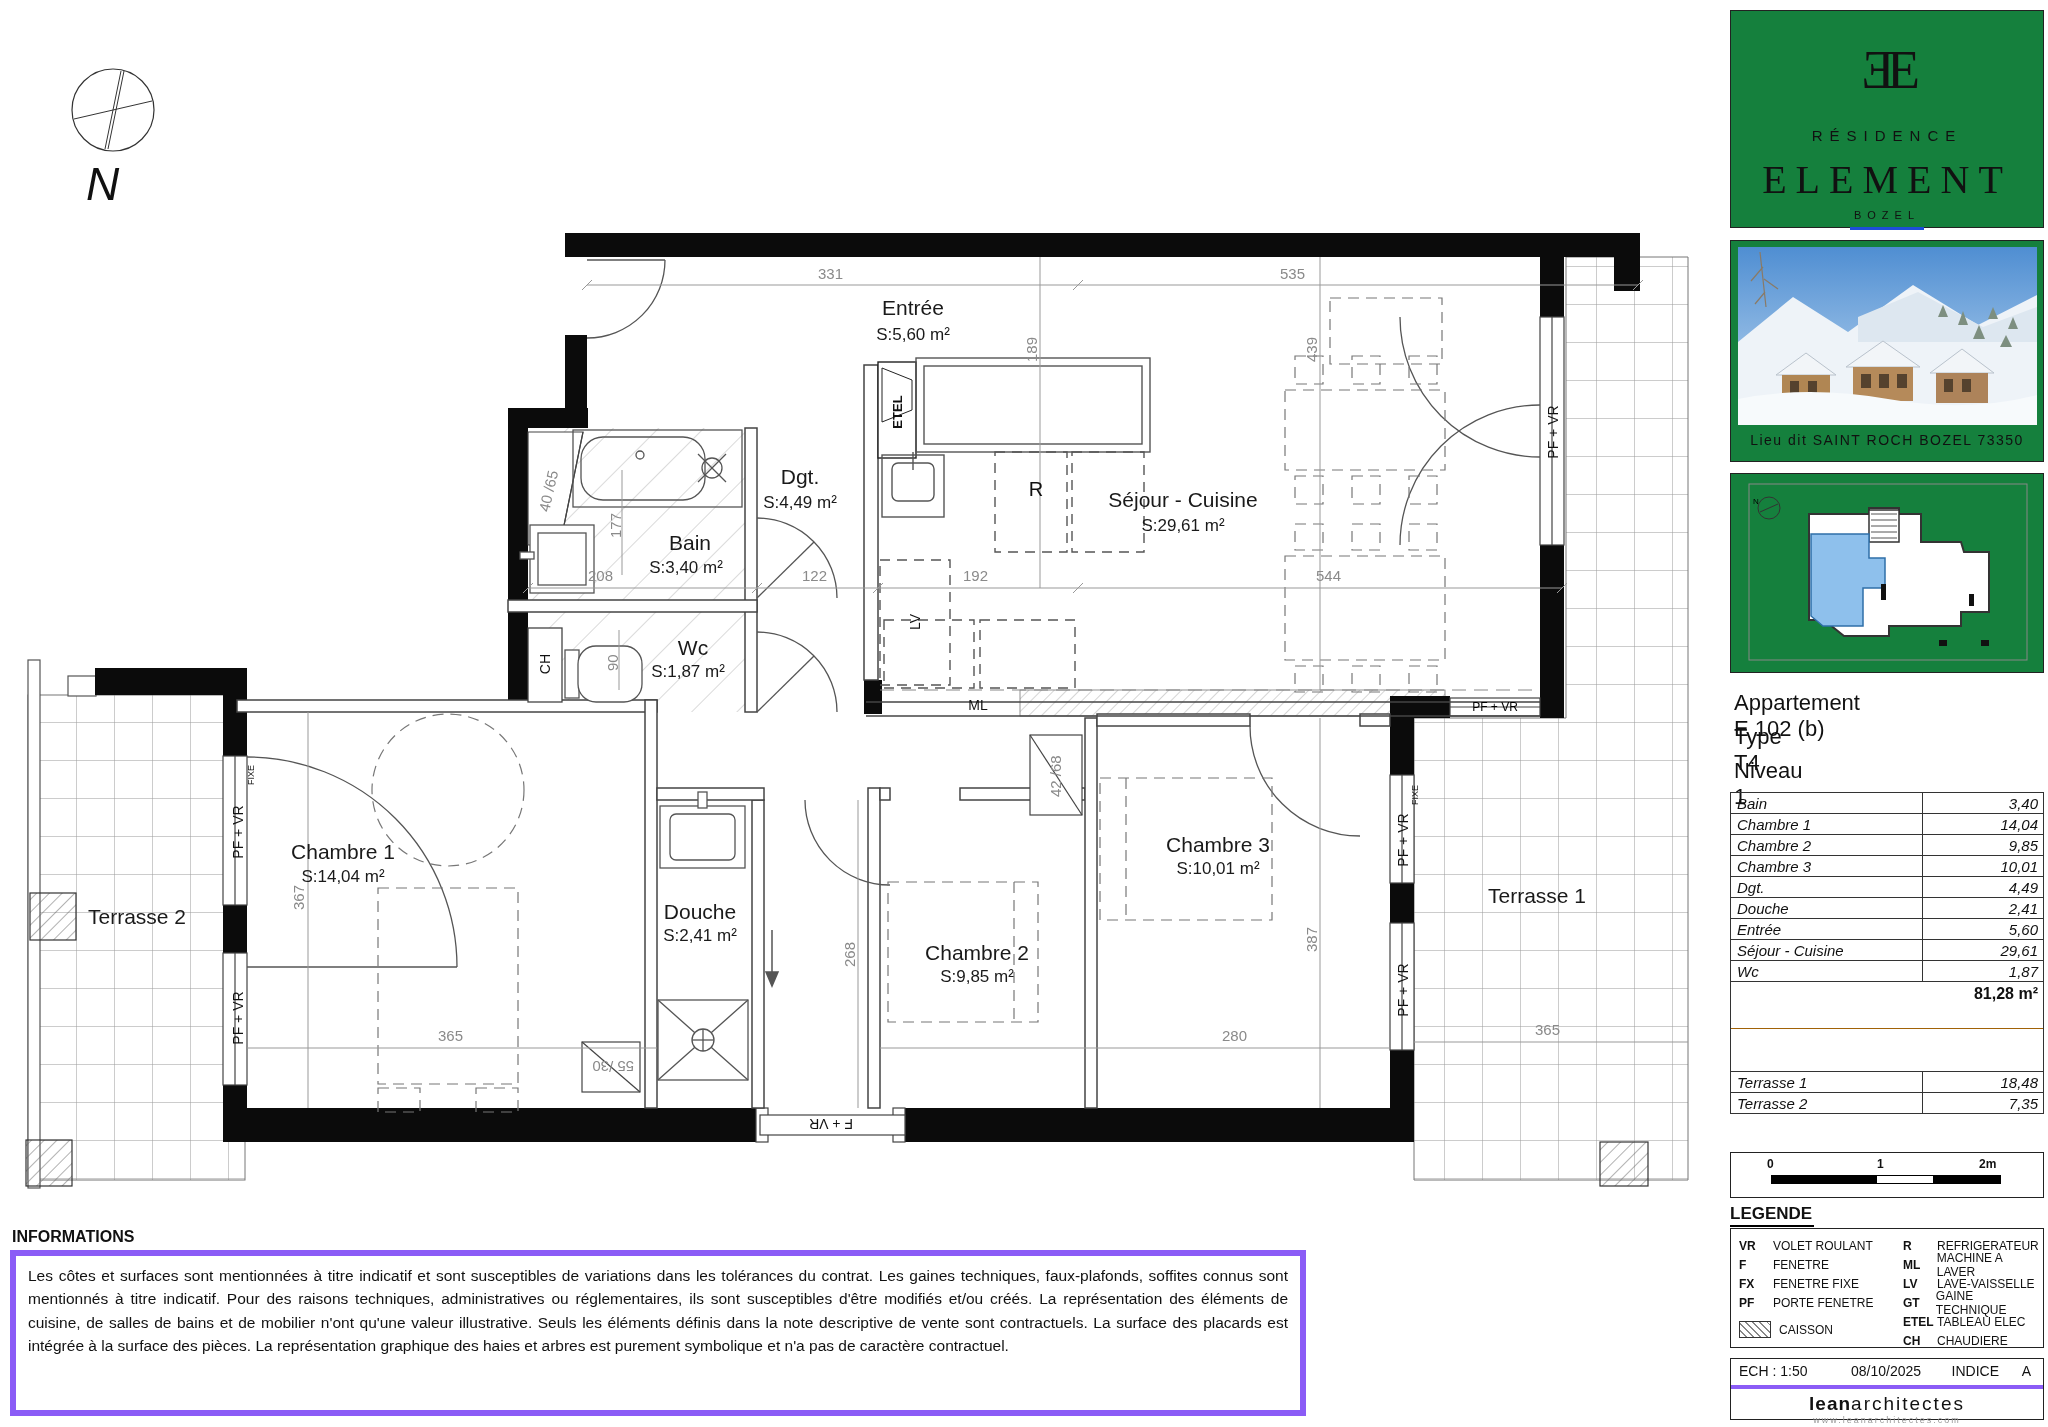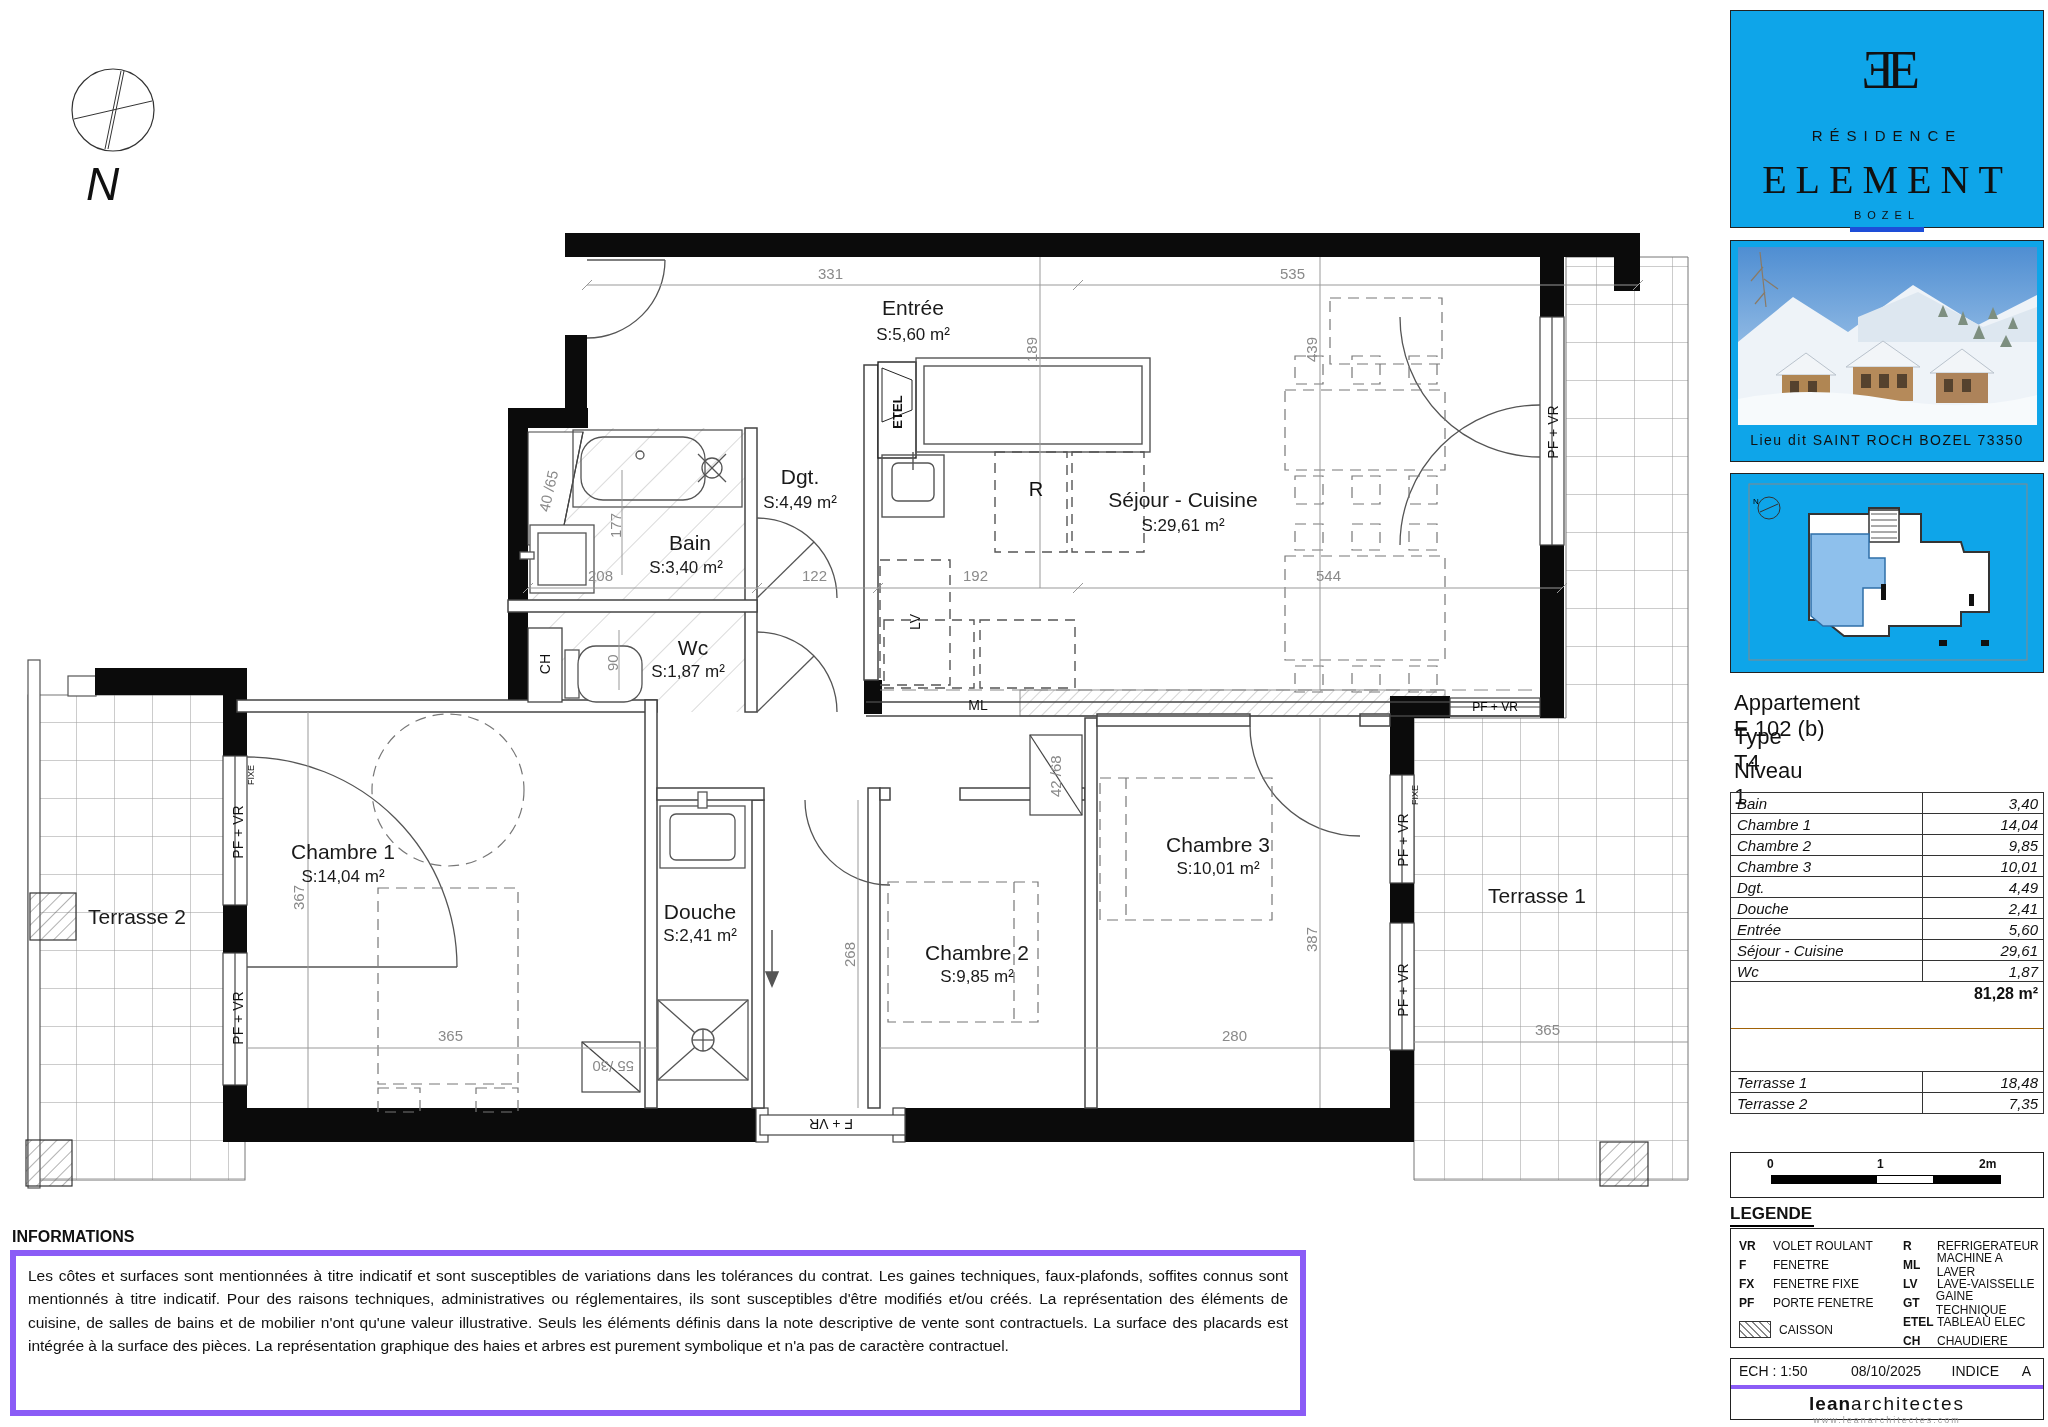--- a/index.html
+++ b/index.html
@@ -6,26 +6,26 @@
   body{width:2048px;height:1427px;position:relative;font-family:"Liberation Sans",sans-serif;color:#111;overflow:hidden;}
   svg text{font-family:"Liberation Sans",sans-serif;}
   .rm{font-size:21px;fill:#1a1a1a;}
   .ra{font-size:17px;fill:#1a1a1a;}
   .dim{font-size:15px;fill:#8a8a8a;}
   .lbl{font-size:14px;fill:#111;}
   .lbls{font-size:9px;fill:#111;}
   .lblb{font-size:13px;font-weight:bold;fill:#111;}
   .big{font-size:20px;fill:#111;}
   .north-n{font-size:46px;font-style:italic;fill:#111;}
-  .box{position:absolute;left:1730px;width:314px;border:1.5px solid #222;background:#0ea5e9;box-sizing:border-box;}
+  .box{position:absolute;left:1730px;width:314px;border:1.5px solid #222;background:#15803d;box-sizing:border-box;}
   .logo-wrap{text-align:center;}
   .monogram{font-family:"Liberation Serif",serif;font-size:54px;margin-top:28px;letter-spacing:-0.14em;}
   .residence{font-size:15px;letter-spacing:7px;margin-top:26px;}
   .element{font-family:"Liberation Serif",serif;font-size:40px;letter-spacing:9px;margin-top:12px;}
-  .bozel{font-size:11px;letter-spacing:6px;margin-top:6px;display:inline-block;border-bottom:5px solid #1d4ed8;padding:0 4px 6px;}
+  .bozel{font-size:11px;letter-spacing:6px;margin-top:6px;display:inline-block;border-bottom:3px solid #1d4ed8;padding:0 4px 6px;}
   .caption{font-size:14px;letter-spacing:1.5px;text-align:center;padding-top:7px;}
   .inforow{position:absolute;left:1734px;width:306px;display:flex;justify-content:space-between;font-size:22px;flex-direction:column;}
   .atable{position:absolute;left:1730px;width:314px;border:1px solid #333;box-sizing:border-box;}
   .arow{display:flex;border-bottom:1px solid #333;height:20px;align-items:center;font-style:italic;font-size:15px;}
   .arow:last-child{border-bottom:none;}
   .arow .c1{flex:0 0 185px;padding-left:6px;border-right:1px solid #333;height:100%;display:flex;align-items:center;}
   .arow .c2{flex:1;text-align:right;padding-right:5px;}
   .totrow{height:46px;display:flex;justify-content:flex-end;border-bottom:1px solid #a16207;}
   .totrow span{font-weight:bold;font-size:16px;padding:3px 5px 0 0;}
   .spacer{height:42px;}

